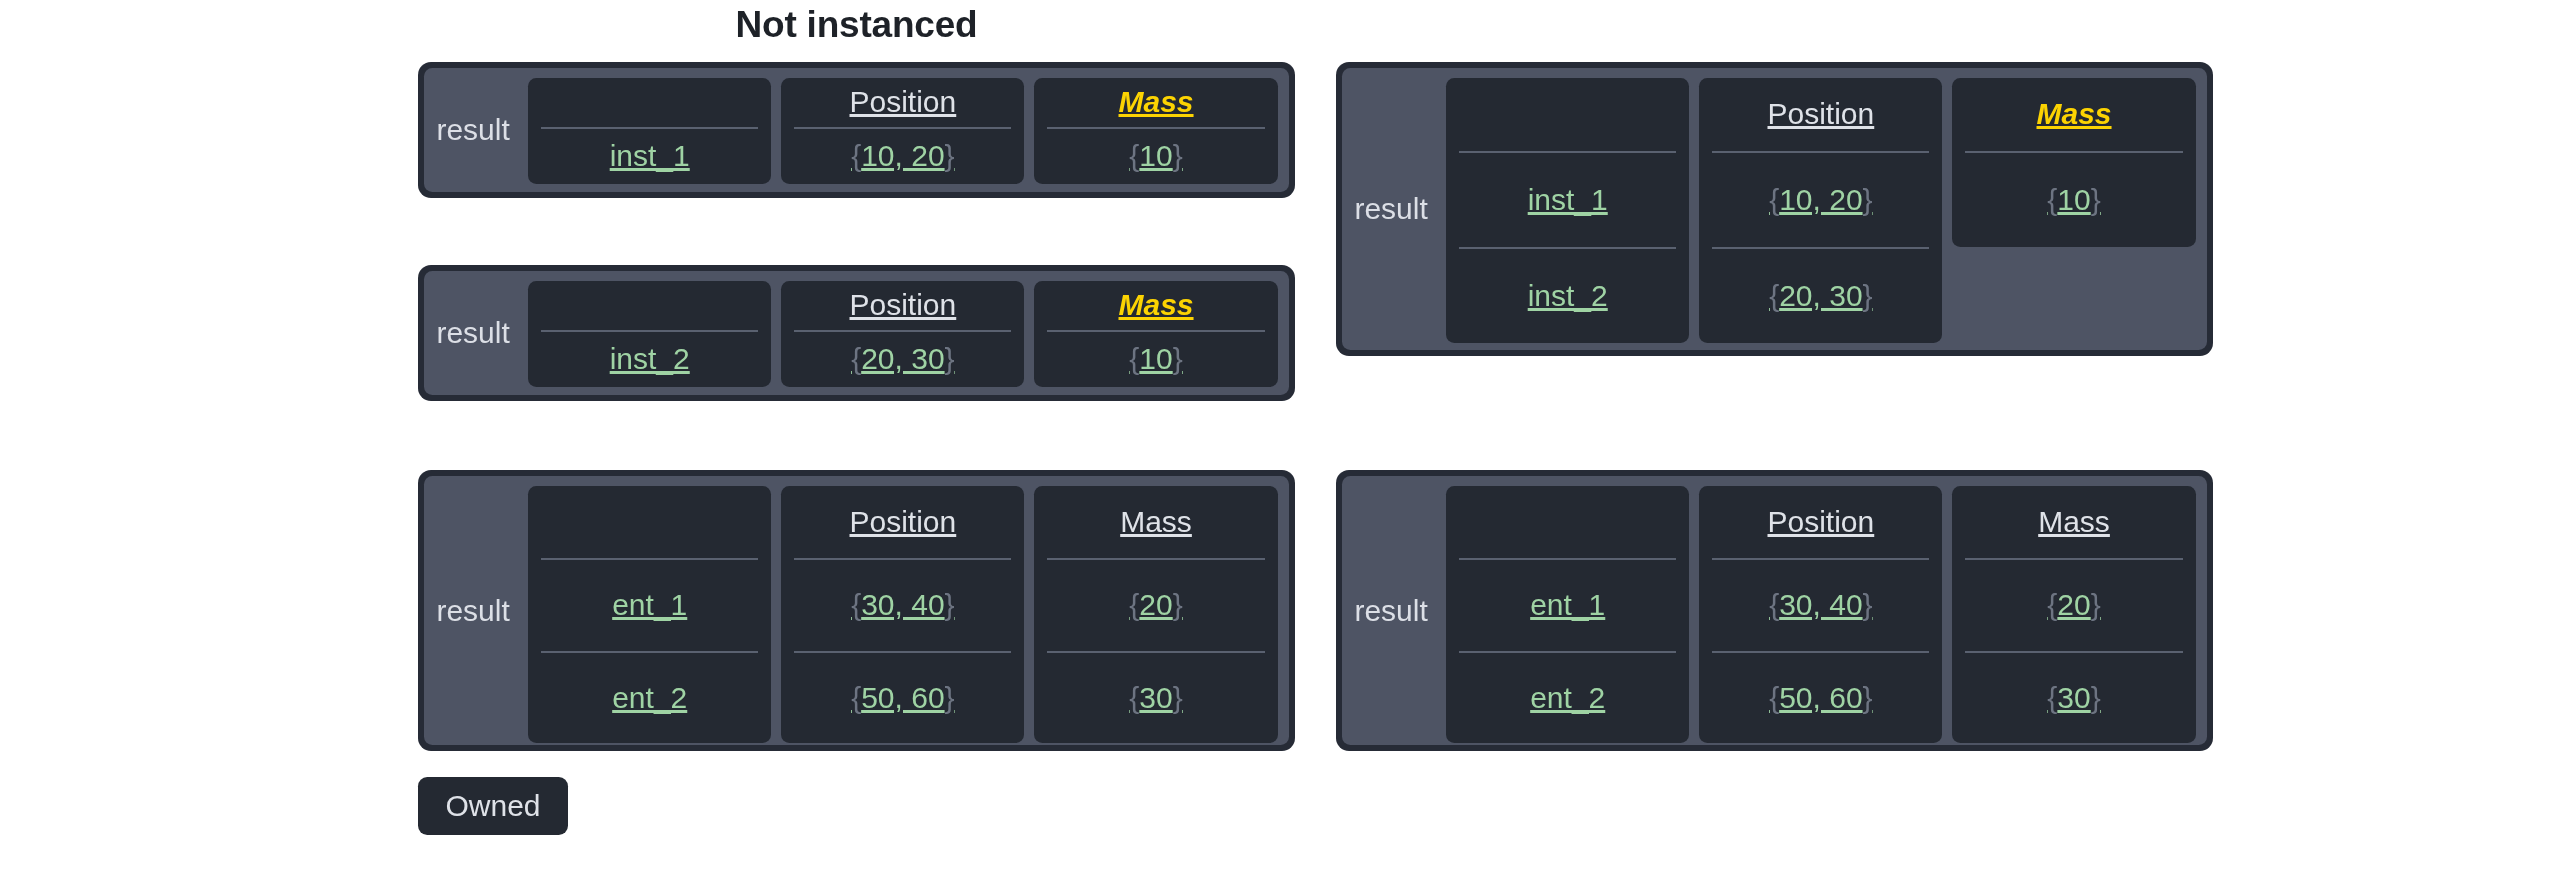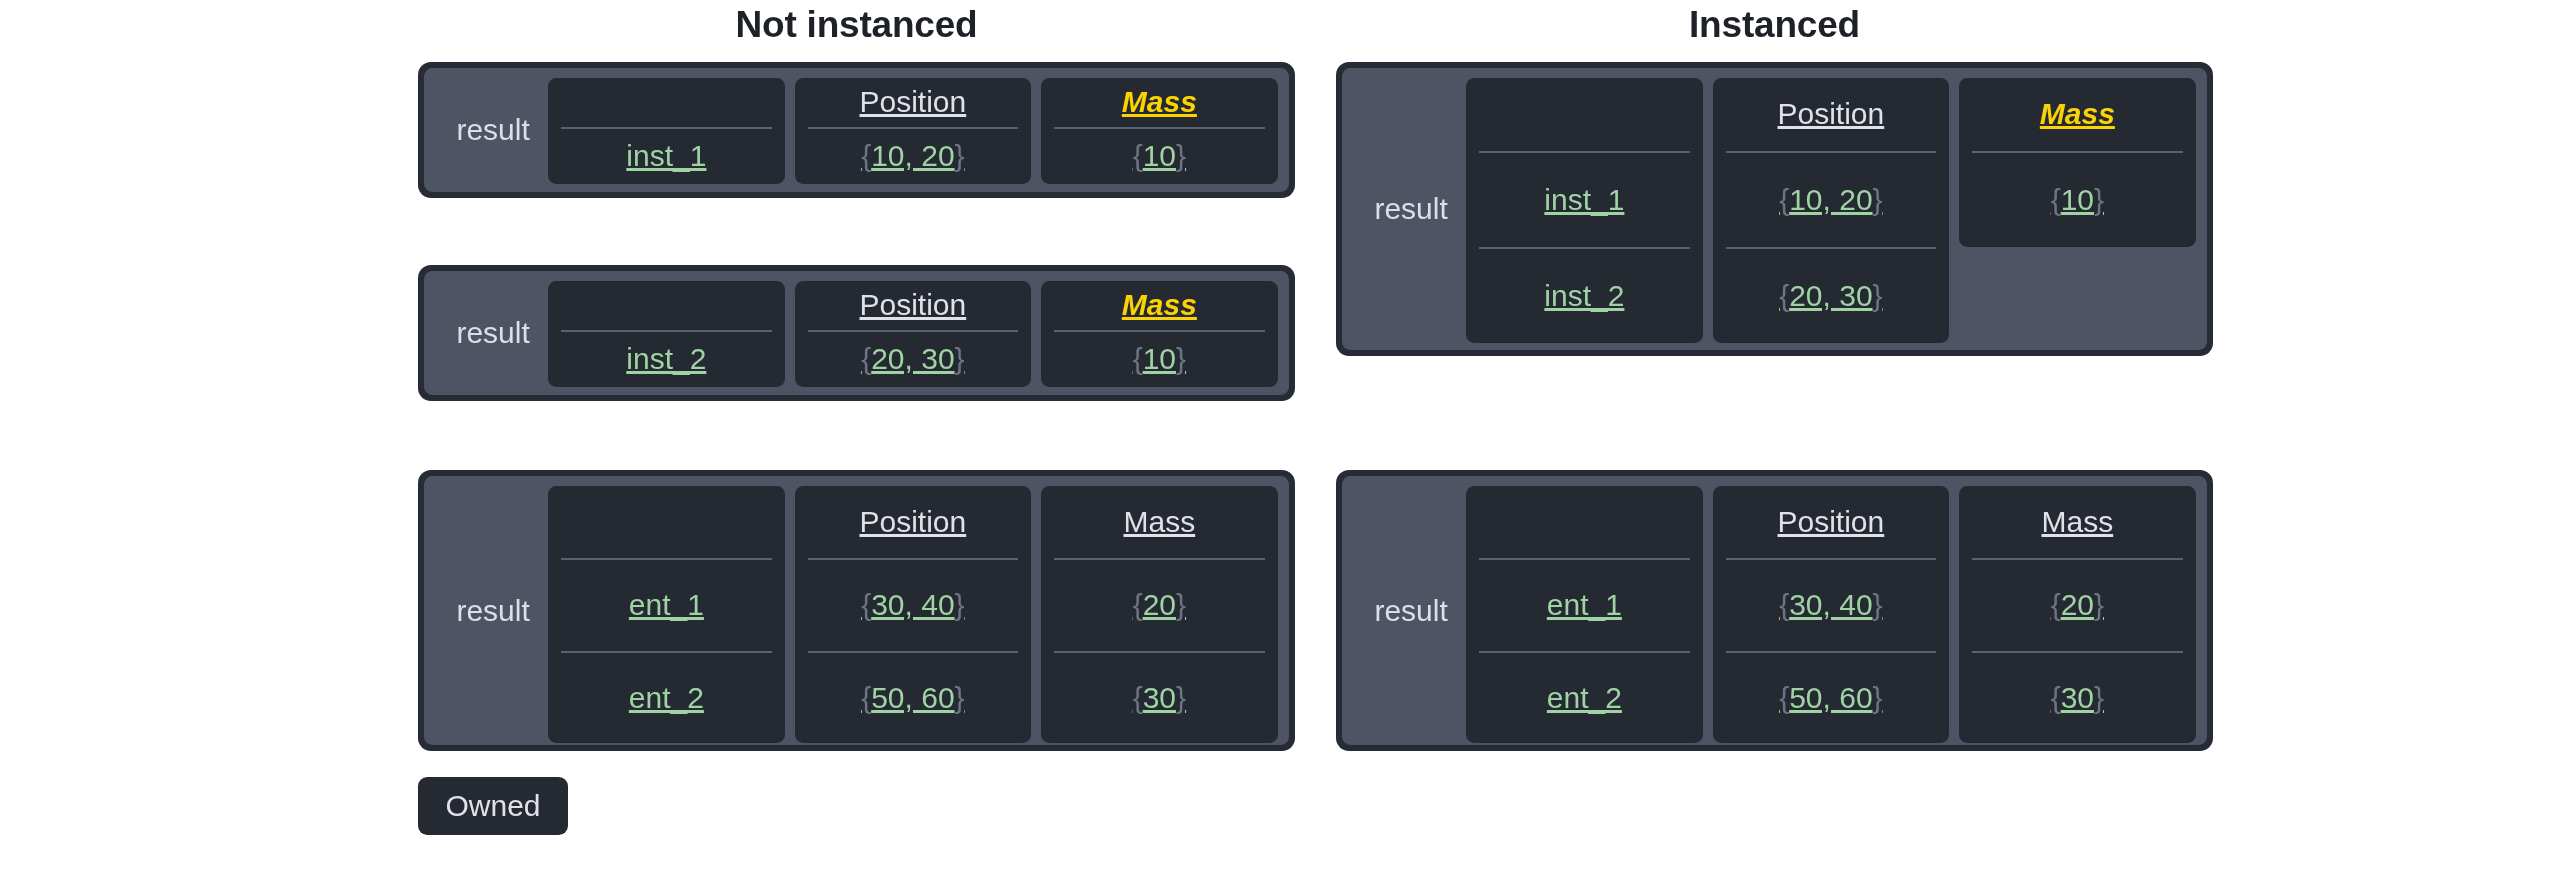--- a/index.html
+++ b/index.html
@@ -40,21 +40,21 @@
     box-sizing:border-box;
     display:flex;
     align-items:stretch;
     padding:9.2px 11px 9.2px 0;
   }
   .result-label{
     flex:0 0 auto;
     display:flex;
     align-items:center;
     justify-content:flex-start;
-    padding-left:32px;
+    padding-left:12px;
     padding-right:18.4px;
     font-size:30px;
     color:#dcdfe6;
     white-space:nowrap;
   }
   .cols{
     flex:1 1 auto;
     display:flex;
     align-items:flex-start;
     gap:10px;
@@ -122,21 +122,20 @@
     font-weight:bold;
   }
 </style>
 </head>
 <body>
 
 <div class="stage">
 
   <div class="col-title" id="title-left">Not instanced</div>
 
-  <div class="col-title" id="title-right">Instanced</div>
 
   <div class="block" style="left:418px;top:62px;width:877px;height:136px;">
     <div class="block-inner">
       <div class="result-label">result</div>
       <div class="cols">
         <div class="colcard grow">
           <div class="cell head empty" style="height:49px;"></div>
           <div class="cell val" style="height:57px;">inst_1</div>
         </div>
         <div class="colcard grow">

